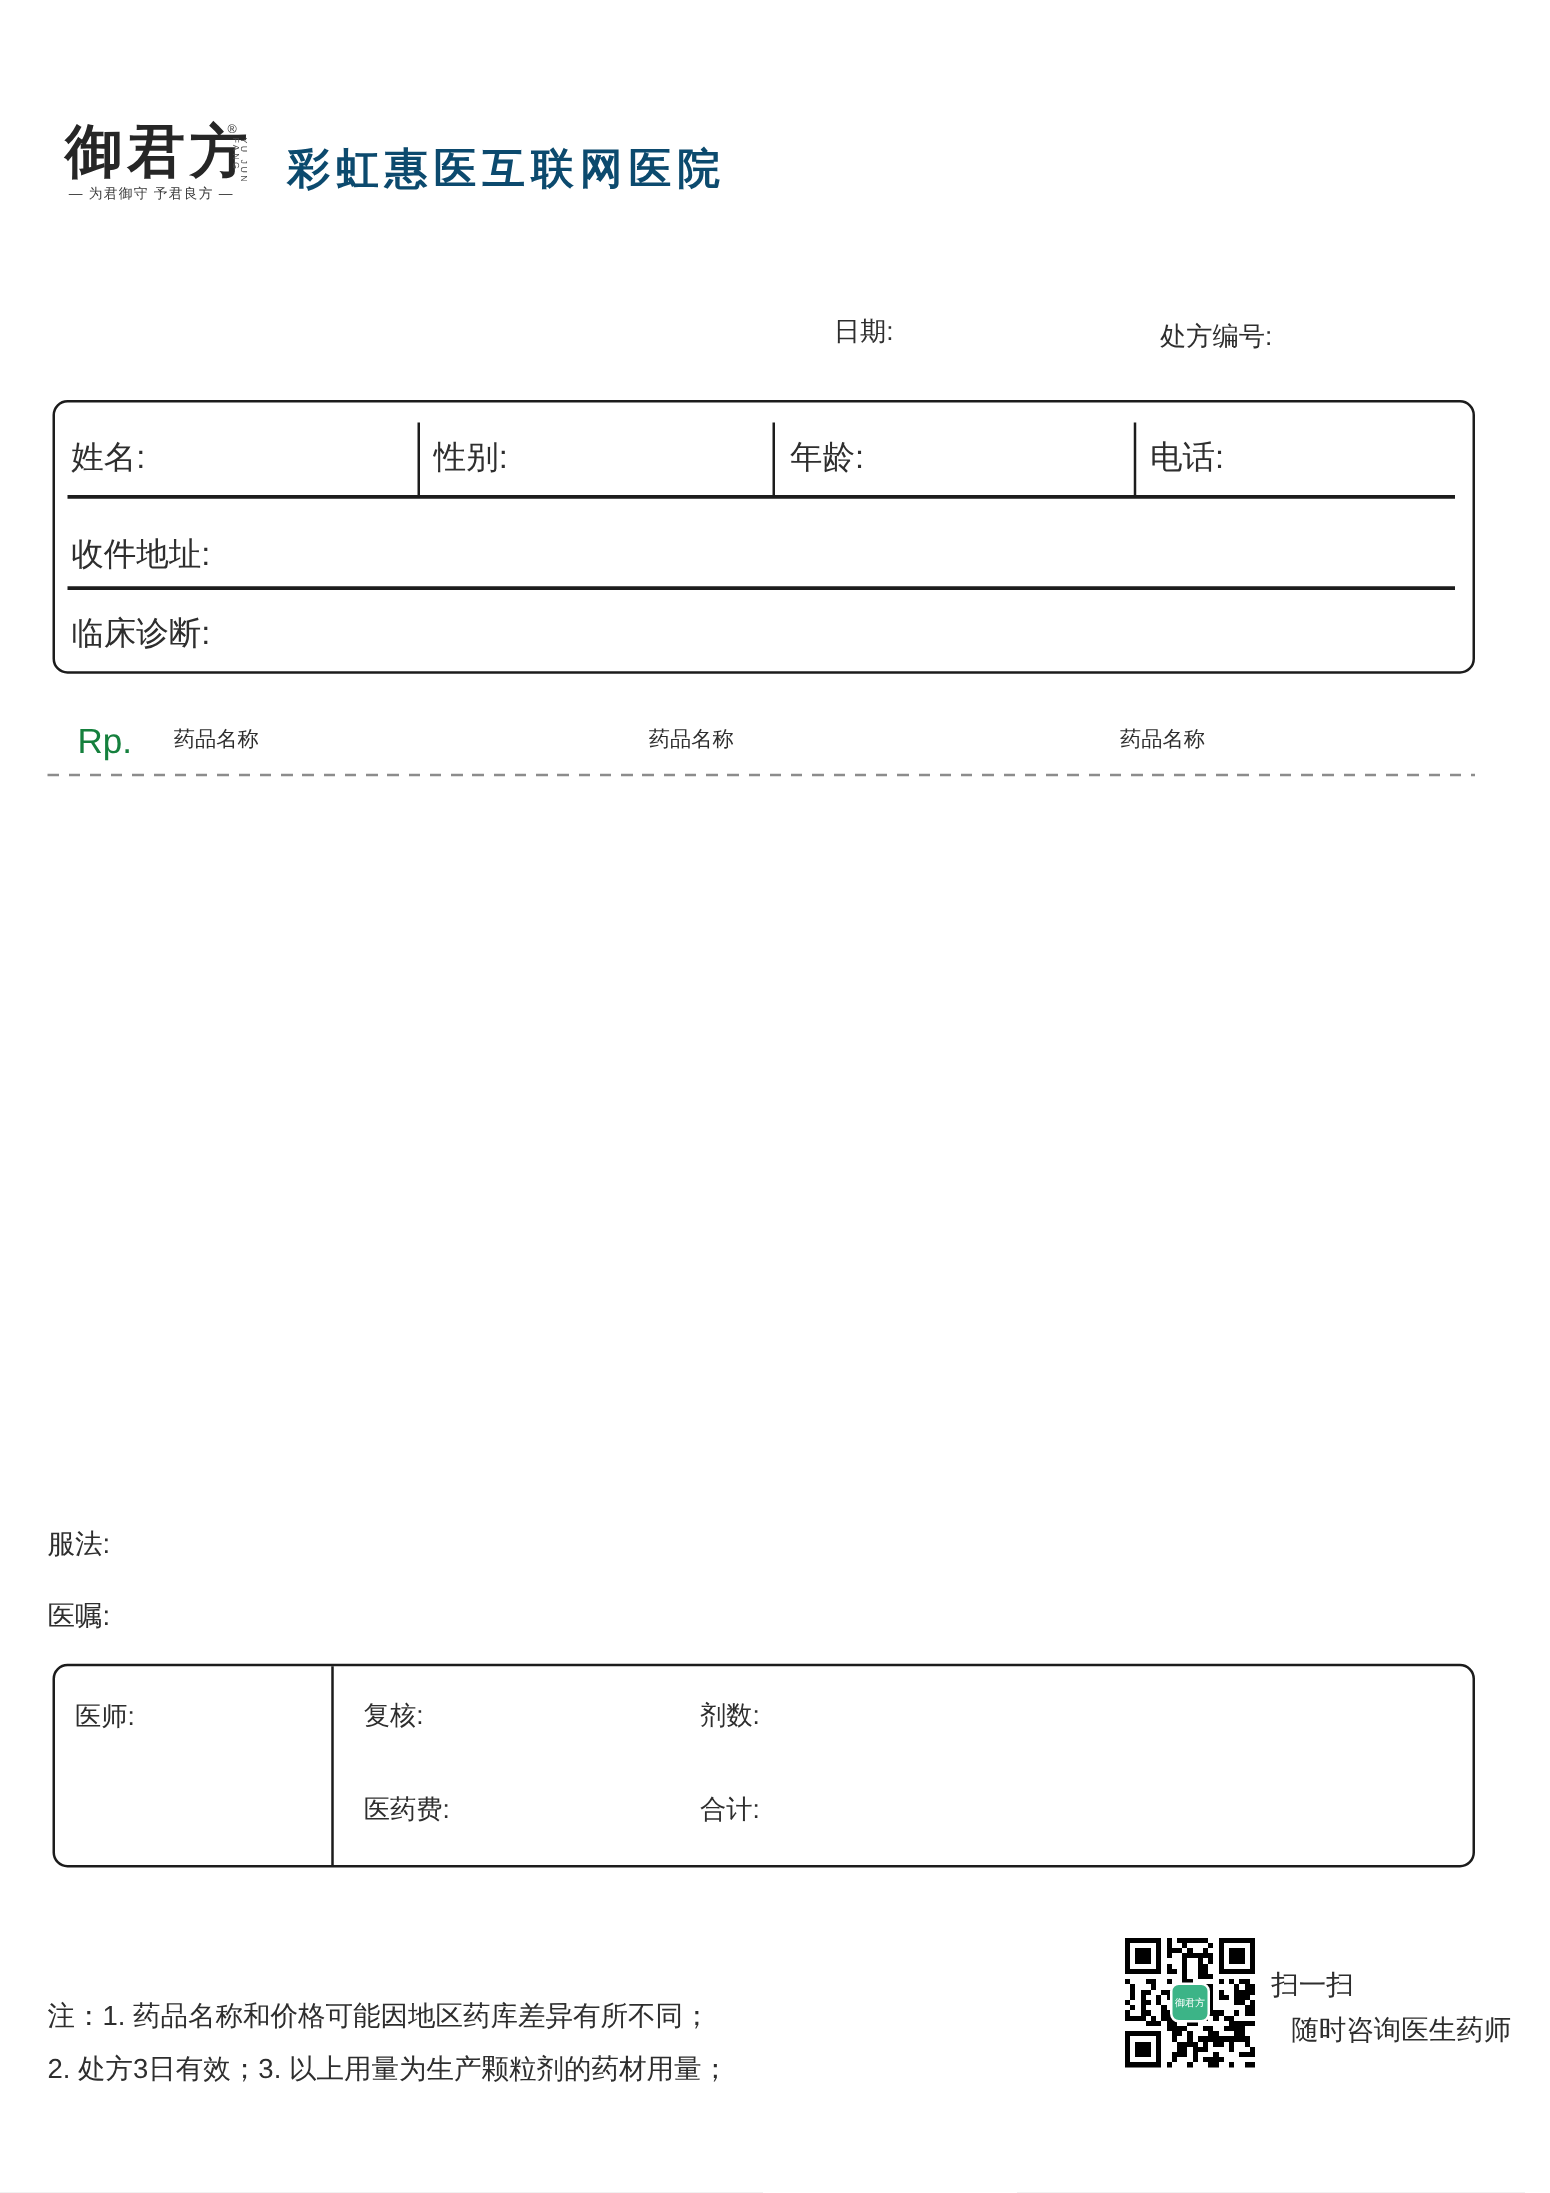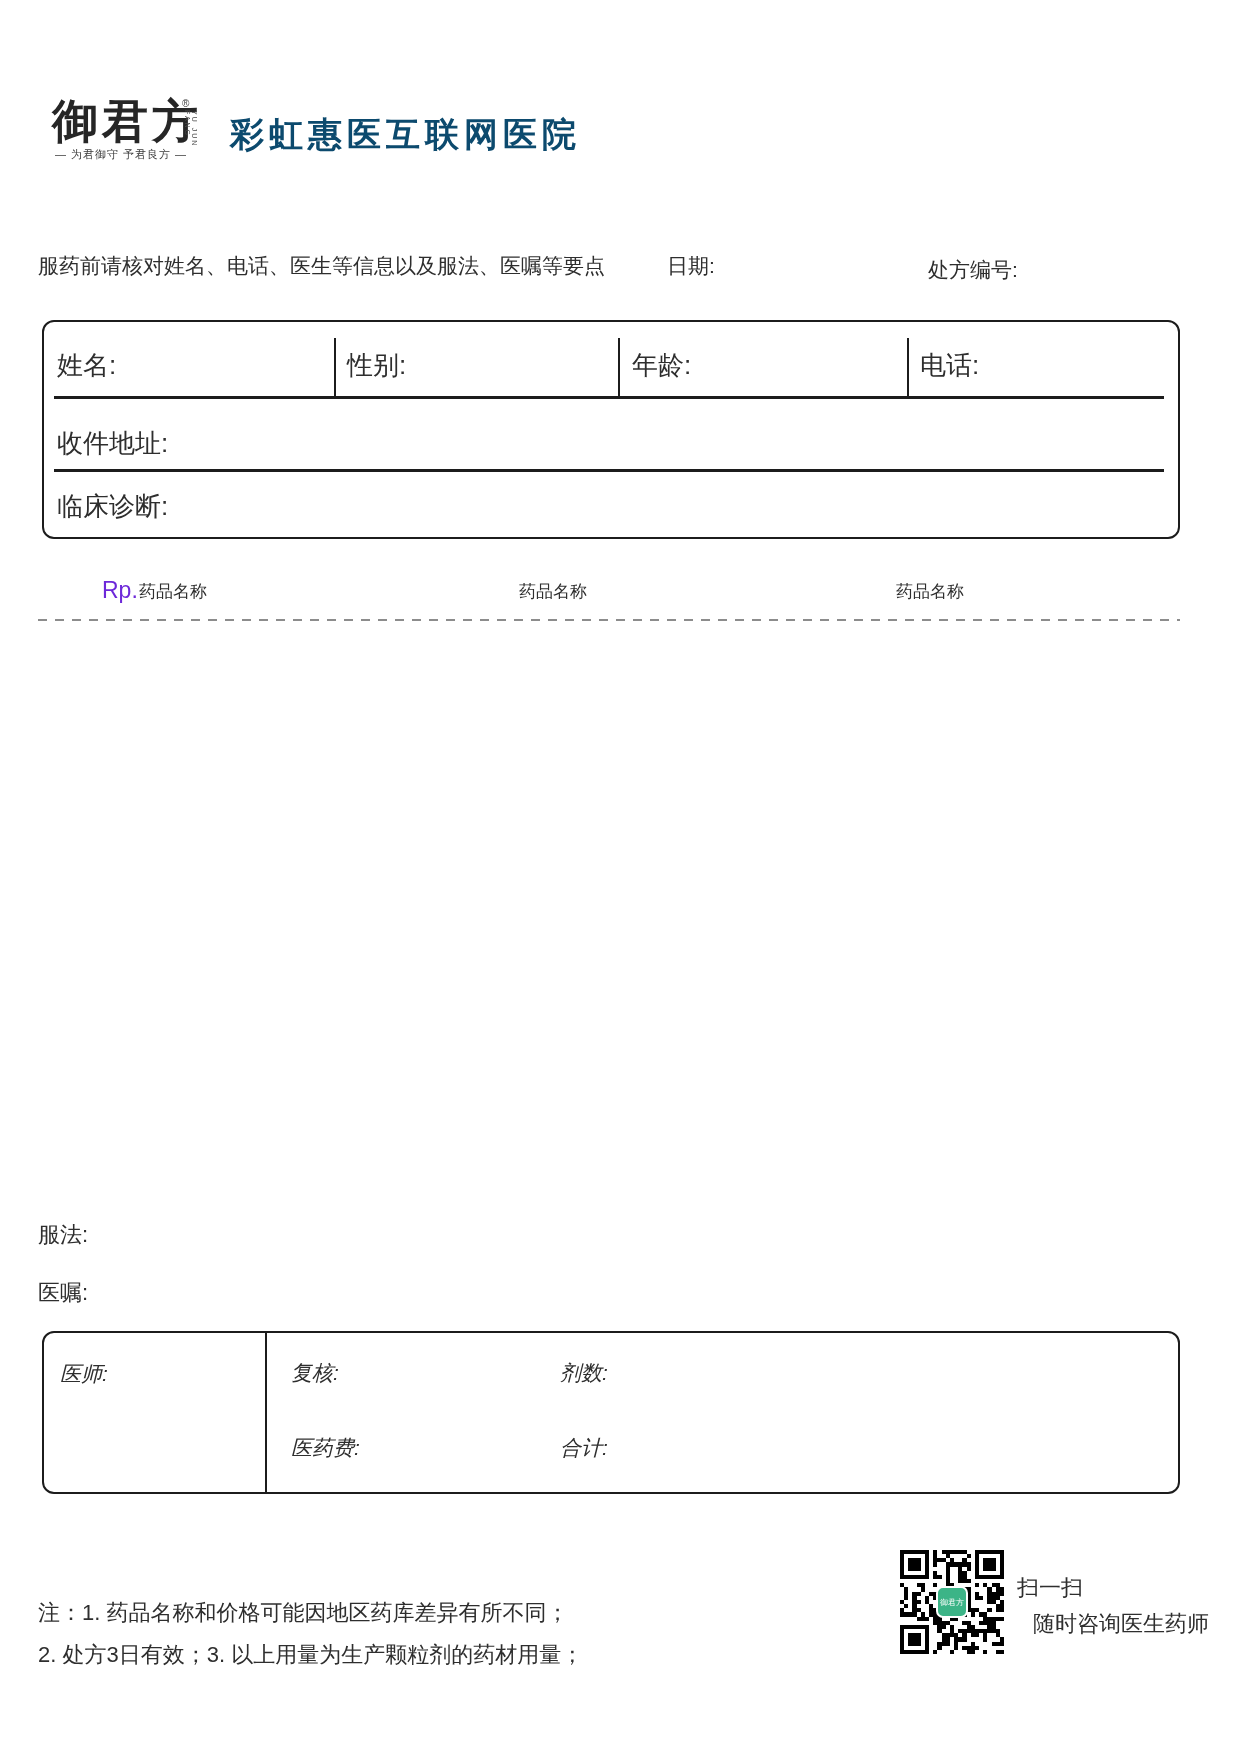--- a/index.html
+++ b/index.html
@@ -48,39 +48,39 @@
   .patient-box{
     left:42px;top:320px;width:1138px;height:219px;
     border:2.5px solid #1c1c1c;border-radius:12px;
     box-sizing:border-box;
   }
   .pbox-label{position:absolute;font-size:26px;color:#2e2e2e;line-height:28px;}
   .vdiv{position:absolute;width:2px;background:#1c1c1c;top:16px;height:58px;}
   .hline{position:absolute;left:10px;right:14px;height:2.5px;background:#1c1c1c;}
 
   
-  .rp-label{left:62px;top:577px;font-size:23px;color:#6d28d9;margin-left:40px;}
+  .rp-label{left:62px;top:577px;font-size:28px;color:#15803d;}
   .drug-col{font-size:17px;color:#2e2e2e;top:580px;}
   .dashed-line{
     left:38px;top:619px;width:1142px;height:2px;
     background:repeating-linear-gradient(90deg,#8c8c8c 0 9px,transparent 9px 17px);
   }
 
   
   .usage-label{left:38px;top:1220px;font-size:22px;color:#2e2e2e;}
   .advice-label{left:38px;top:1278px;font-size:22px;color:#2e2e2e;}
 
   
   .sign-box{
     left:42px;top:1331px;width:1138px;height:163px;
     border:2.5px solid #1c1c1c;border-radius:12px;
     box-sizing:border-box;
   }
   .sign-vdiv{position:absolute;left:221px;top:0;bottom:0;width:2px;background:#1c1c1c;}
-  .sbox-label{position:absolute;font-size:21px;color:#2e2e2e;line-height:28px;font-style:italic;}
+  .sbox-label{position:absolute;font-size:21px;color:#2e2e2e;line-height:28px;}
 
   
   .foot-text{font-size:22px;color:#2e2e2e;line-height:30px;}
   .hours{left:38px;top:1556px;}
   .note1{left:38px;top:1598px;}
   .note2{left:38px;top:1640px;}
 
   
   .qr-wrap{left:900px;top:1550px;width:104px;height:104px;}
   .qr-wrap svg{display:block;width:104px;height:104px;}
@@ -97,21 +97,20 @@
 <body>
 
 <div class="page">
 
   <div class="abs logo-text">御君方</div>
   <div class="abs logo-reg">®</div>
   <div class="abs logo-roman">YU JUN FANG</div>
   <div class="abs logo-tagline">— 为君御守  予君良方 —</div>
   <div class="abs hospital-title">彩虹惠医互联网医院</div>
 
-  <div class="abs meta-text notice">服药前请核对姓名、电话、医生等信息以及服法、医嘱等要点</div>
   <div class="abs meta-text date-label">日期:</div>
   <div class="abs meta-text rx-label">处方编号:</div>
 
   <div class="abs patient-box">
     <div class="pbox-label" style="left:13px;top:29px;">姓名:</div>
     <div class="pbox-label" style="left:303px;top:29px;">性别:</div>
     <div class="pbox-label" style="left:588px;top:29px;">年龄:</div>
     <div class="pbox-label" style="left:876px;top:29px;">电话:</div>
     <div class="vdiv" style="left:290px;"></div>
     <div class="vdiv" style="left:574px;"></div>

